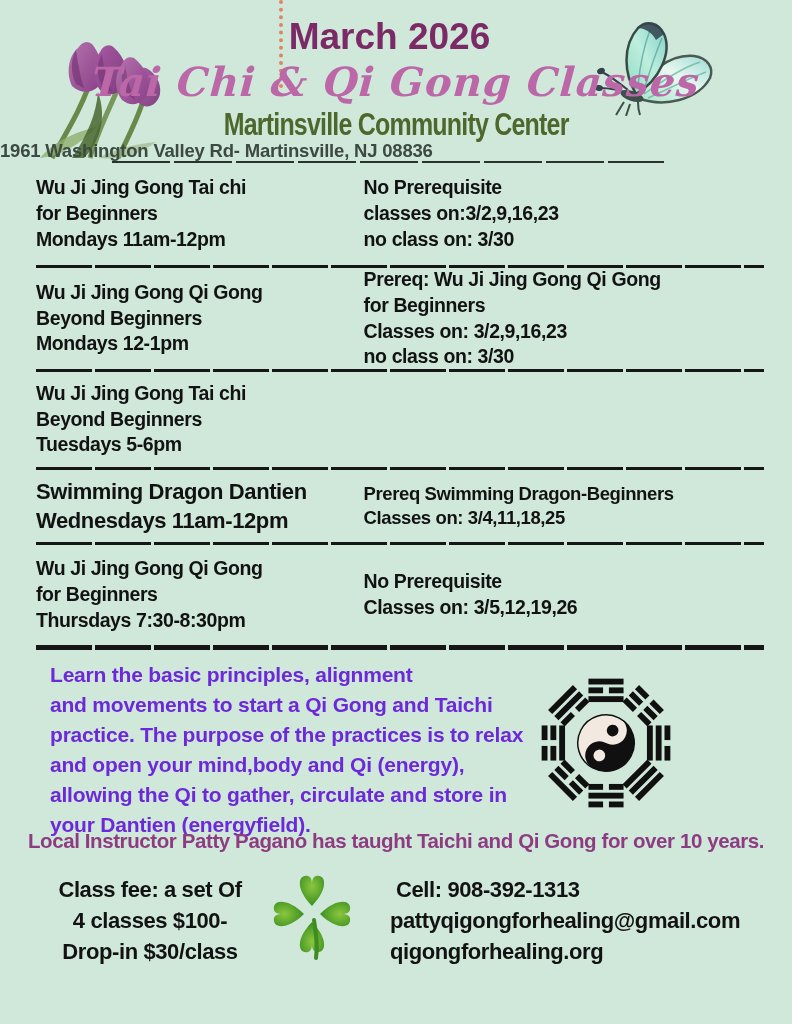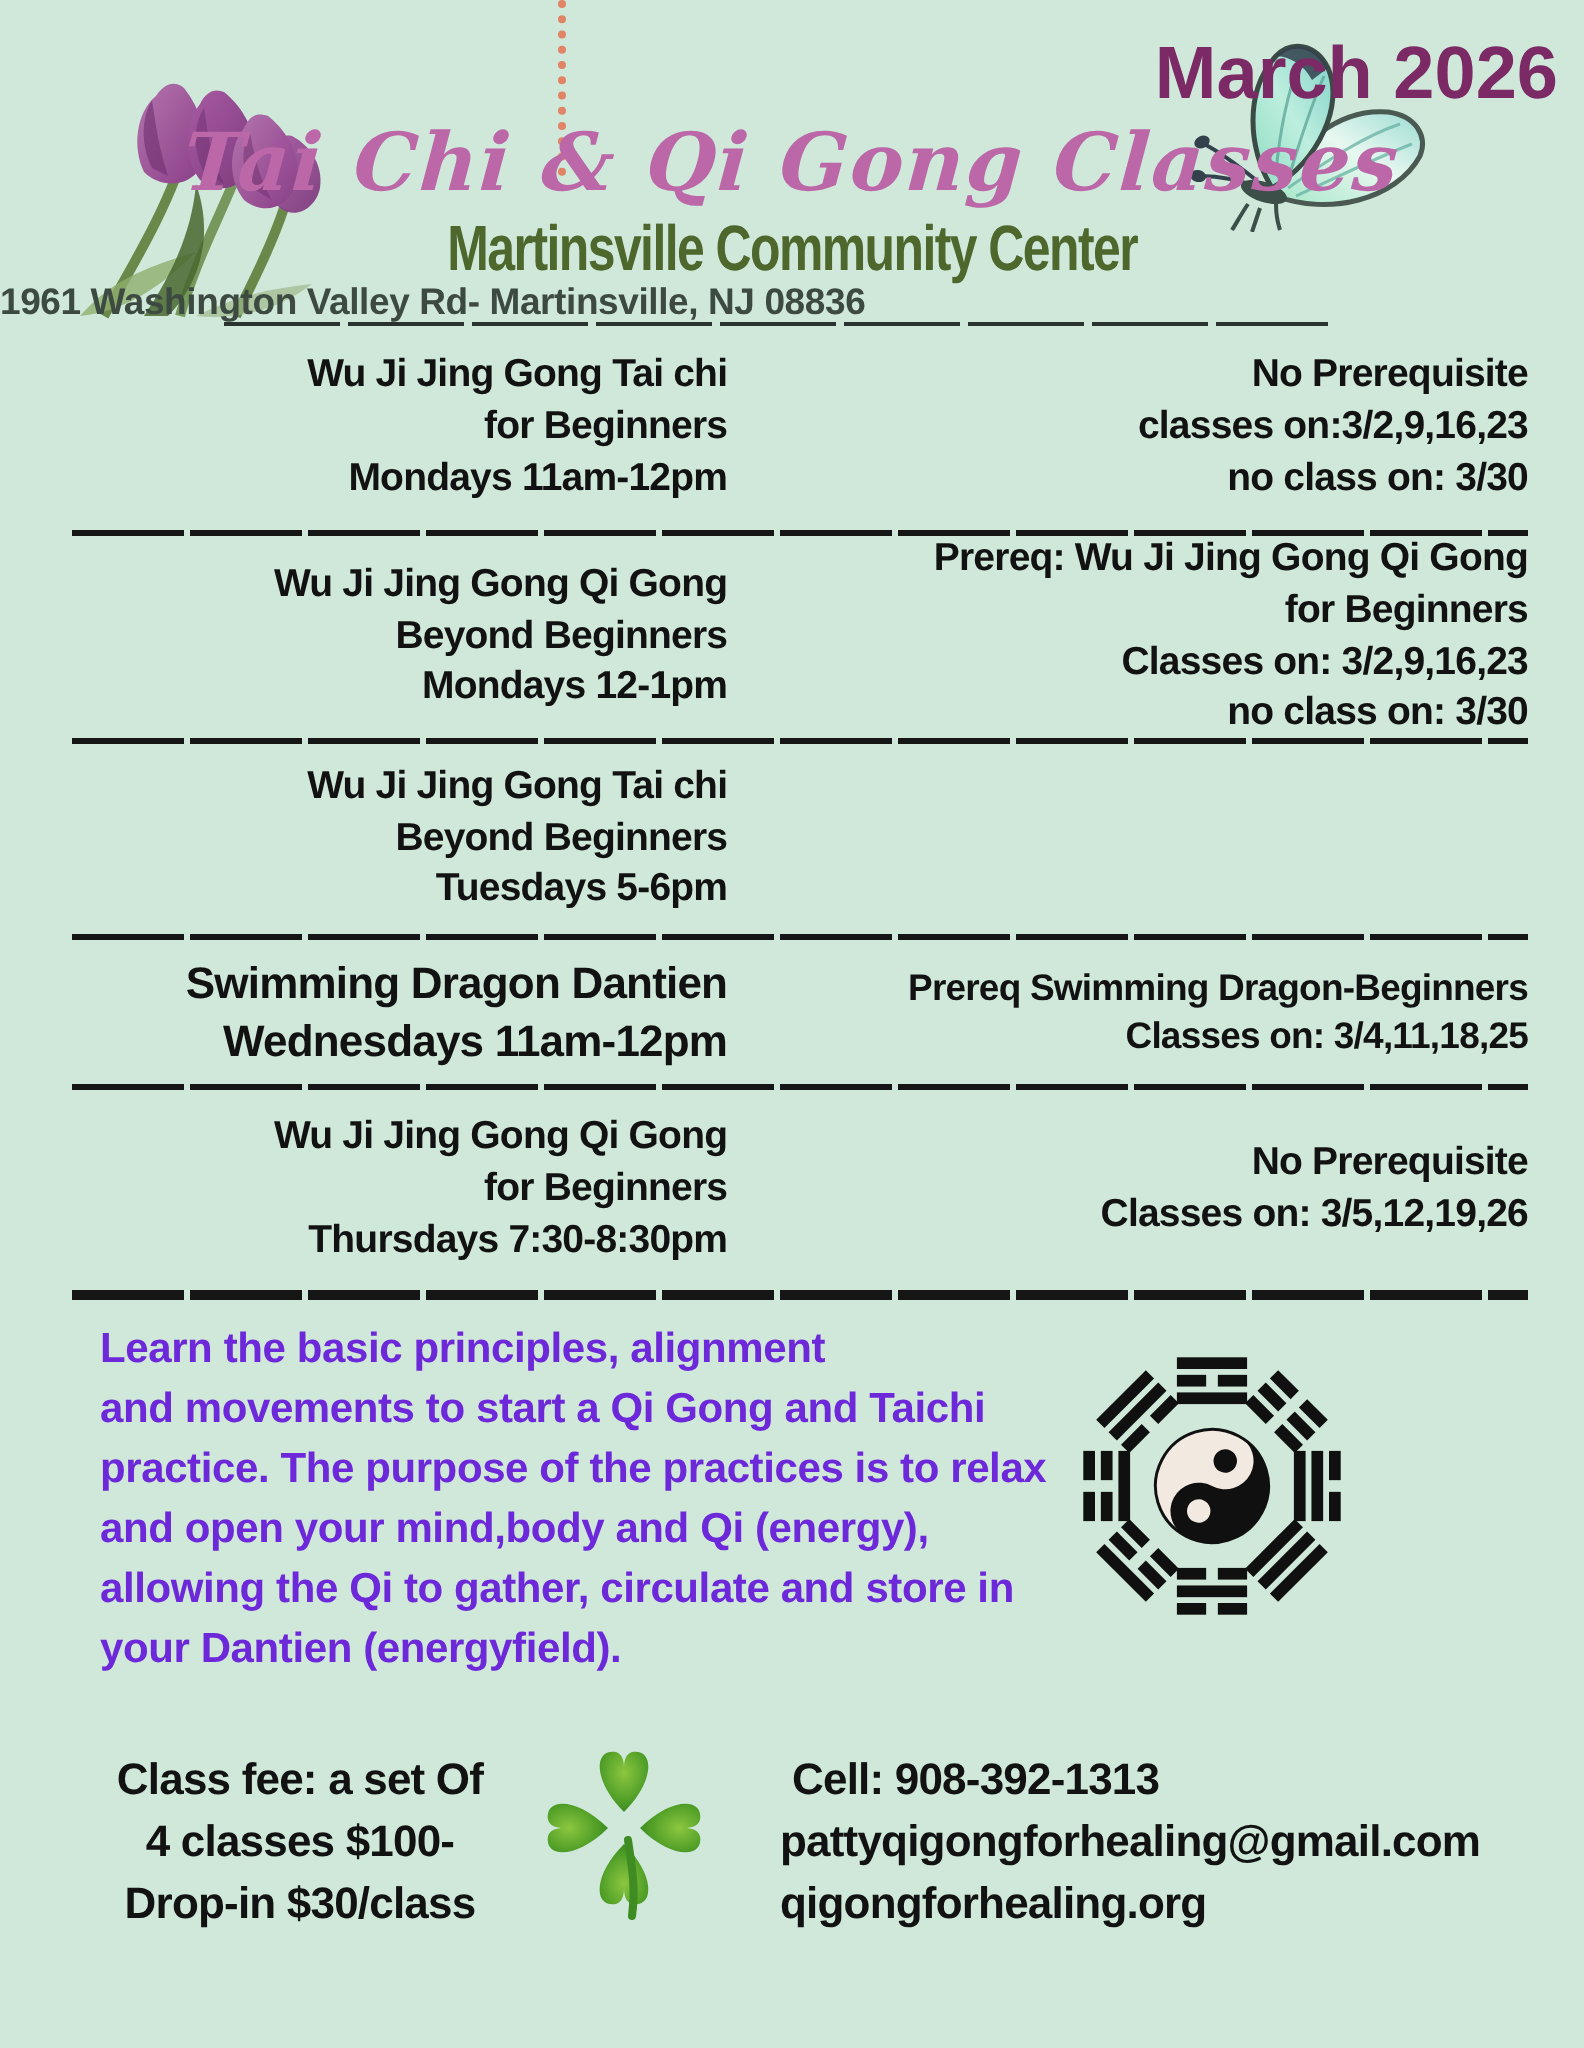--- a/index.html
+++ b/index.html
@@ -12,21 +12,21 @@
   }
   .ml{white-space:pre-line;}
 
   
   .guide-line{
     position:absolute;left:279px;top:0;height:88px;width:0;
     border-left:4px dotted #e08465;
   }
   .title-month{
     position:absolute;left:0;top:16px;width:779px;
-    text-align:right;
+    text-align:center;
     font-size:37px;font-weight:bold;color:#7c2a66;
     letter-spacing:0px;
   }
   .title-script{
     position:absolute;left:0;top:58px;width:792px;
     text-align:center;
     font-family:"DejaVu Serif", serif;
     font-style:italic;font-weight:bold;
     font-size:40px;color:#b express;
     color:#bb67a8;
@@ -55,21 +55,21 @@
 
   
   .schedule{position:absolute;left:36px;top:163px;width:728px;}
   .row{display:flex;align-items:center;}
   .row.r1{height:102px;}
   .row.r2{height:101px;}
   .row.r3{height:95px;}
   .row.r4{height:72px;}
   .row.r5{height:100px;}
   .cell{
-    text-align:right;
+    text-align:left;
     font-weight:bold;color:#121212;
     font-size:19.5px;line-height:1.32;
     letter-spacing:-0.4px;
   }
   .cell.left{width:45%;}
   .cell.right{width:55%;}
   .row.r4 .cell.left{font-size:22px;}
   .row.r4 .cell.right{font-size:18.5px;}
   .divider{
     height:3px;
@@ -321,20 +321,21 @@
           <rect x="-18" y="0" width="36" height="6"></rect>
           <rect x="-18" y="9" width="36" height="6"></rect>
           <rect x="-18" y="18" width="15" height="6"></rect>
               <rect x="3" y="18" width="15" height="6"></rect>
         </g>
           </g>
       </g>
     </svg>
   </div>
 
+  <div class="instructor-note">Local Instructor Patty Pagano has taught Taichi and Qi Gong for over 10 years.</div>
 
   <div class="fee ml">Class fee: a set Of
 4 classes $100-
 Drop-in $30/class</div>
 
   <div class="clover">
     <svg viewBox="0 0 84 90" width="84" height="90">
       <defs>
         <radialGradient id="leafg" cx="0.5" cy="0.35" r="0.8">
           <stop offset="0" stop-color="#8cc63f"></stop>

